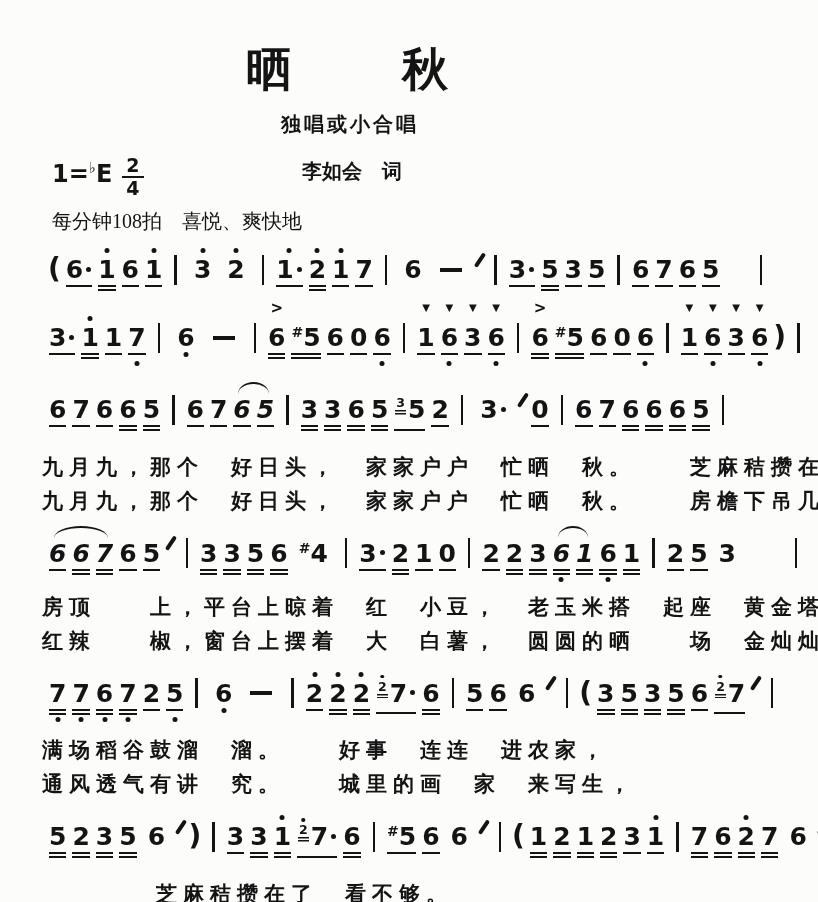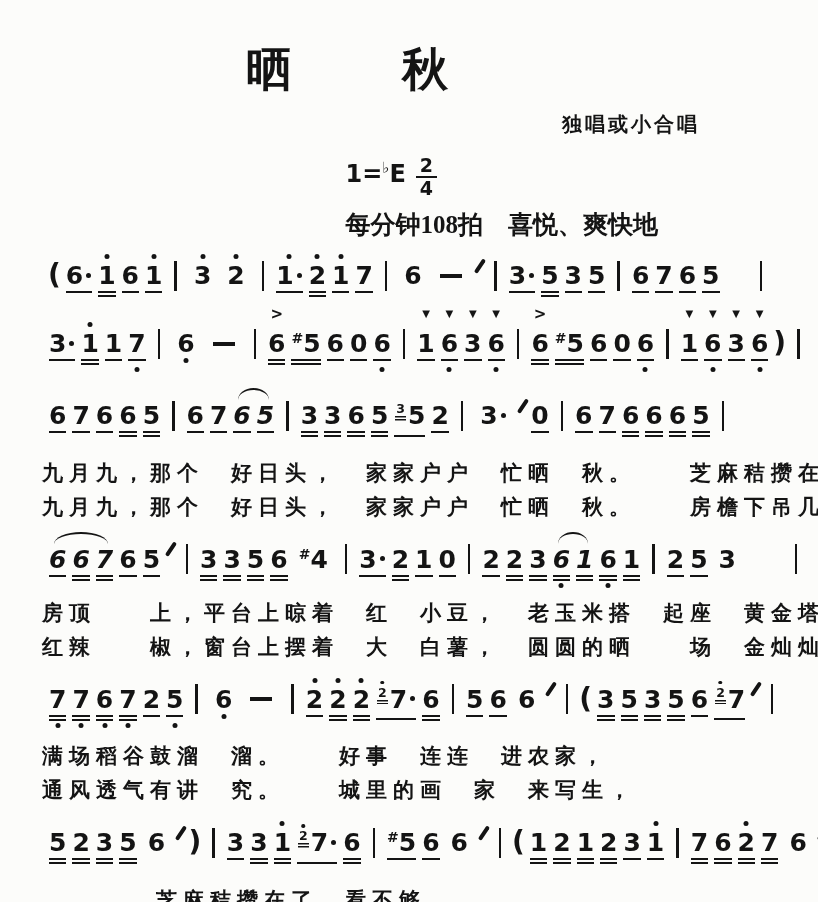--- a/index.html
+++ b/index.html
@@ -7,32 +7,32 @@
     width:818px;height:902px;background:#fcfcfa;color:#141414;
     font-family:"Liberation Sans", sans-serif;overflow:hidden;
   }
   .sheet{width:700px;height:902px;position:relative;padding:0;box-sizing:border-box;margin-top:9px;}
   
   .title{
     text-align:center;font-size:46px;font-weight:700;letter-spacing:6px;
     padding-top:30px;font-family:"Liberation Serif", serif;
   }
   .subtitle{
-    text-align:right;font-size:20px;font-weight:700;letter-spacing:3px;margin-top:10px;
+    text-align:center;font-size:20px;font-weight:700;letter-spacing:3px;margin-top:10px;
     font-family:"Liberation Serif", serif;
   }
-  .meta{display:flex;justify-content:flex-end;align-items:flex-start;
+  .meta{display:flex;justify-content:flex-start;align-items:flex-start;
     margin:16px 42px 0 52px;}
   .keysig{font-size:24px;font-weight:700;font-family:"DejaVu Sans", sans-serif;}
   .flat{font-size:15px;vertical-align:super;}
   .frac{display:inline-flex;flex-direction:column;align-items:center;vertical-align:middle;
     margin-left:10px;font-size:19px;line-height:1.0;transform:translateY(2px);}
   .frac .num{border-bottom:2px solid #141414;padding:0 4px 1px;}
   .frac .den{padding-top:1px;}
-  .tempo{font-size:25px;font-weight:700;margin-top:12px;font-family:"Liberation Serif", serif;}
+  .tempo{font-size:20px;font-weight:400;margin-top:12px;font-family:"Liberation Serif", serif;}
   .credits{text-align:right;font-size:20px;font-weight:700;line-height:34px;
     font-family:"Liberation Serif", serif;}
   
   .sys{margin:0 24px;}
   .m-line{
     padding:26px 0 12px 22px;white-space:nowrap;
     font-family:"DejaVu Sans", sans-serif;
   }
   .note{
     display:inline-block;position:relative;font-size:25px;font-weight:700;
@@ -129,20 +129,21 @@
     <div class="meta-left">
       <div class="keysig">
         <span>1=</span><span class="flat">♭</span><span>E</span><span class="frac">
             <span class="num">2</span>
             <span class="den">4</span>
           </span>
       </div>
       <div class="tempo">每分钟108拍　喜悦、爽快地</div>
     </div>
     <div class="credits">
+      <div>李如会　词</div>
     </div>
   </div>
 
   <div class="sys tight">
     <div class="m-line"><span class="paren">(</span><span class="note u1"><span class="nt">6</span><span class="adot"></span></span><span class="note u2"><span class="nt">1</span><span class="hid"></span></span><span class="note u1"><span class="nt">6</span></span><span class="note u1"><span class="nt">1</span><span class="hid"></span></span><span class="bar"></span><span class="note q"><span class="nt">3</span><span class="hid"></span></span><span class="note q"><span class="nt">2</span><span class="hid"></span></span><span class="bar"></span><span class="note u1"><span class="nt">1</span><span class="adot"></span><span class="hid"></span></span><span class="note u2"><span class="nt">2</span><span class="hid"></span></span><span class="note u1"><span class="nt">1</span><span class="hid"></span></span><span class="note u1"><span class="nt">7</span></span><span class="bar"></span><span class="note q"><span class="nt">6</span></span><span class="dash"></span><span class="fall"></span><span class="bar"></span><span class="note u1"><span class="nt">3</span><span class="adot"></span></span><span class="note u2"><span class="nt">5</span></span><span class="note u1"><span class="nt">3</span></span><span class="note u1"><span class="nt">5</span></span><span class="bar"></span><span class="note u1"><span class="nt">6</span></span><span class="note u1"><span class="nt">7</span></span><span class="note u1"><span class="nt">6</span></span><span class="note u1"><span class="nt">5</span></span><span class="gap" style="width: 28px;"></span><span class="bar"></span></div>
   </div>
 
   <div class="sys tight">
     <div class="m-line"><span class="note u1"><span class="nt">3</span><span class="adot"></span></span><span class="note u2"><span class="nt">1</span><span class="hid"></span></span><span class="note u1"><span class="nt">1</span></span><span class="note u1"><span class="nt">7</span><span class="lod"></span></span><span class="bar"></span><span class="note q"><span class="nt">6</span><span class="lod"></span></span><span class="dash"></span><span class="bar"></span><span class="note u2"><span class="nt">6</span><span class="accm">&gt;</span></span><span class="note u2"><span class="acc">#</span><span class="nt">5</span></span><span class="note u1"><span class="nt">6</span></span><span class="note u1"><span class="nt">0</span></span><span class="note u1"><span class="nt">6</span><span class="lod"></span></span><span class="bar"></span><span class="note u1"><span class="nt">1</span><span class="stac">▼</span></span><span class="note u1"><span class="nt">6</span><span class="lod"></span><span class="stac">▼</span></span><span class="note u1"><span class="nt">3</span><span class="stac">▼</span></span><span class="note u1"><span class="nt">6</span><span class="lod"></span><span class="stac">▼</span></span><span class="bar"></span><span class="note u2"><span class="nt">6</span><span class="accm">&gt;</span></span><span class="note u2"><span class="acc">#</span><span class="nt">5</span></span><span class="note u1"><span class="nt">6</span></span><span class="note u1"><span class="nt">0</span></span><span class="note u1"><span class="nt">6</span><span class="lod"></span></span><span class="bar"></span><span class="note u1"><span class="nt">1</span><span class="stac">▼</span></span><span class="note u1"><span class="nt">6</span><span class="lod"></span><span class="stac">▼</span></span><span class="note u1"><span class="nt">3</span><span class="stac">▼</span></span><span class="note u1"><span class="nt">6</span><span class="lod"></span><span class="stac">▼</span></span><span class="paren">)</span><span class="bar"></span></div>
   </div>

